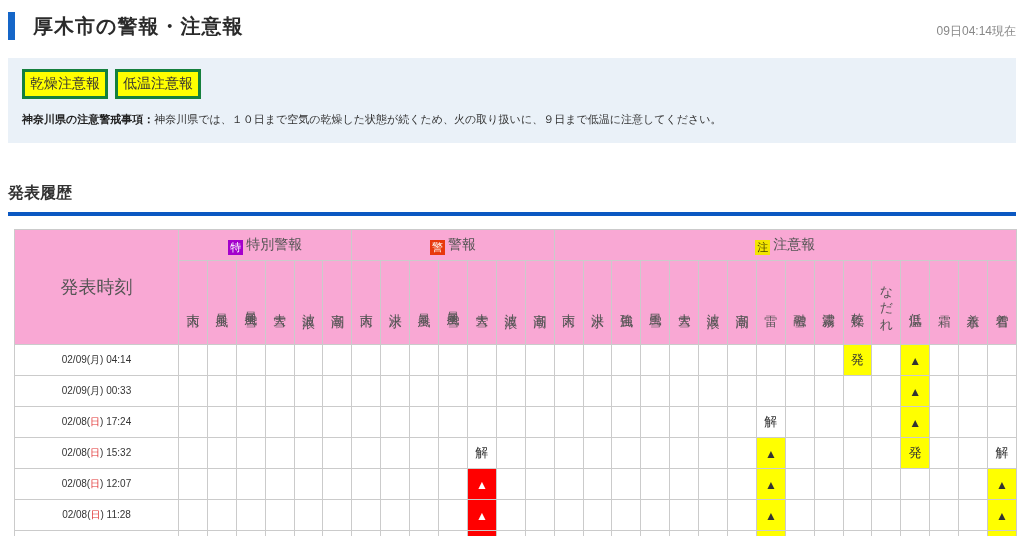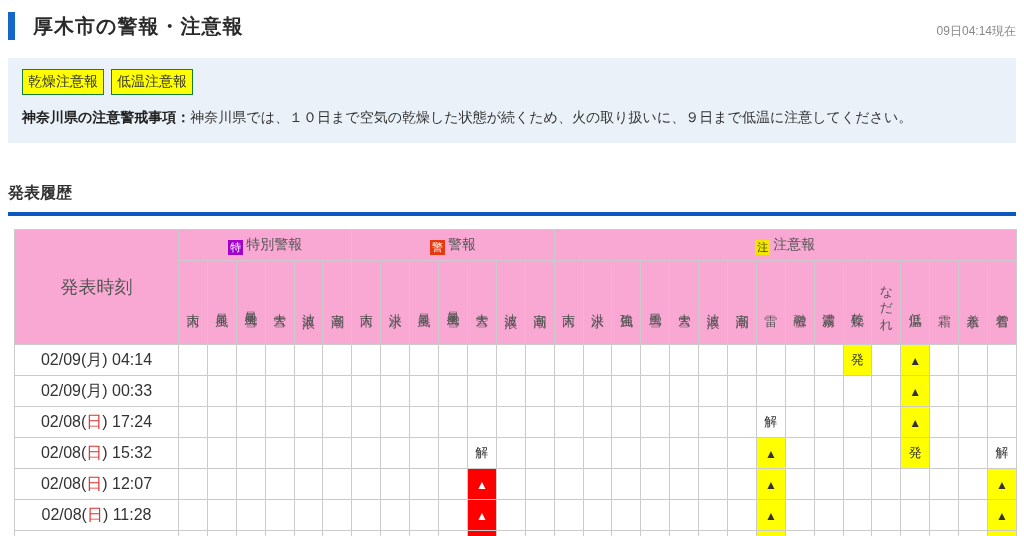--- a/index.html
+++ b/index.html
@@ -15,24 +15,24 @@
   
   .title-row { display: flex; align-items: center; height: 32px; }
   .title-accent { width: 7px; height: 28px; background: #1566c8; flex: 0 0 auto; }
   .page-title { font-size: 20px; font-weight: bold; color: #2b2b2b; margin: 0 0 0 18px; letter-spacing: 1px; }
   .updated { margin-left: auto; align-self: flex-end; font-size: 12px; color: #888; padding-bottom: 2px; margin-top: 44px; }
 
   
   .notice-box { margin-top: 16px; background: #eaf1f8; padding: 11px 14px 16px 14px; }
   .badges { display: flex; gap: 7px; }
   .badge {
-    background: #ffff00; border: 1px solid #15803d; color: #333;
+    background: #ffff00; border: 3px solid #15803d; color: #333;
     font-size: 14px; padding: 3px 5px 4px 5px; line-height: 1.2;
   }
-  .notice-text { margin: 13px 0 0 0; font-size: 14px; color: #333; line-height: 1.4; }
+  .notice-text { margin: 13px 0 0 0; font-size: 11px; color: #333; line-height: 1.4; }
   .notice-label { font-weight: bold; color: #222; }
 
   
   .history-heading { margin: 40px 0 0 0; font-size: 16px; font-weight: bold; color: #333; }
   .blue-rule { margin-top: 8px; height: 4px; background: #0b58c2; }
 
   
   table.history {
     margin: 13px 0 0 6px; border-collapse: collapse; table-layout: fixed;
     width: 1002px; font-size: 13px;
@@ -48,21 +48,21 @@
   }
   .type-badge {
     display: inline-block; width: 15px; height: 15px; line-height: 15px;
     font-size: 11px; text-align: center; vertical-align: -2px; margin-right: 3px;
   }
   .type-badge.special { background: #a400cc; color: #fff; }
   .type-badge.warning { background: #e8380d; color: #fff; }
   .type-badge.advisory { background: #f2e500; color: #4a4200; }
 
   tbody td { height: 31px; background: #fff; color: #333; }
-  td.time-cell { font-size: 16px; }
+  td.time-cell { font-size: 10px; }
   td.level-advisory { background: #ffff00; color: #333; }
   td.level-warning  { background: #ff0000; color: #fff; }
   td .mark-tri { font-size: 12px; }
   .sun { color: #e03030; }
 </style>
 </head>
 <body>
 
 <div class="page">
 

